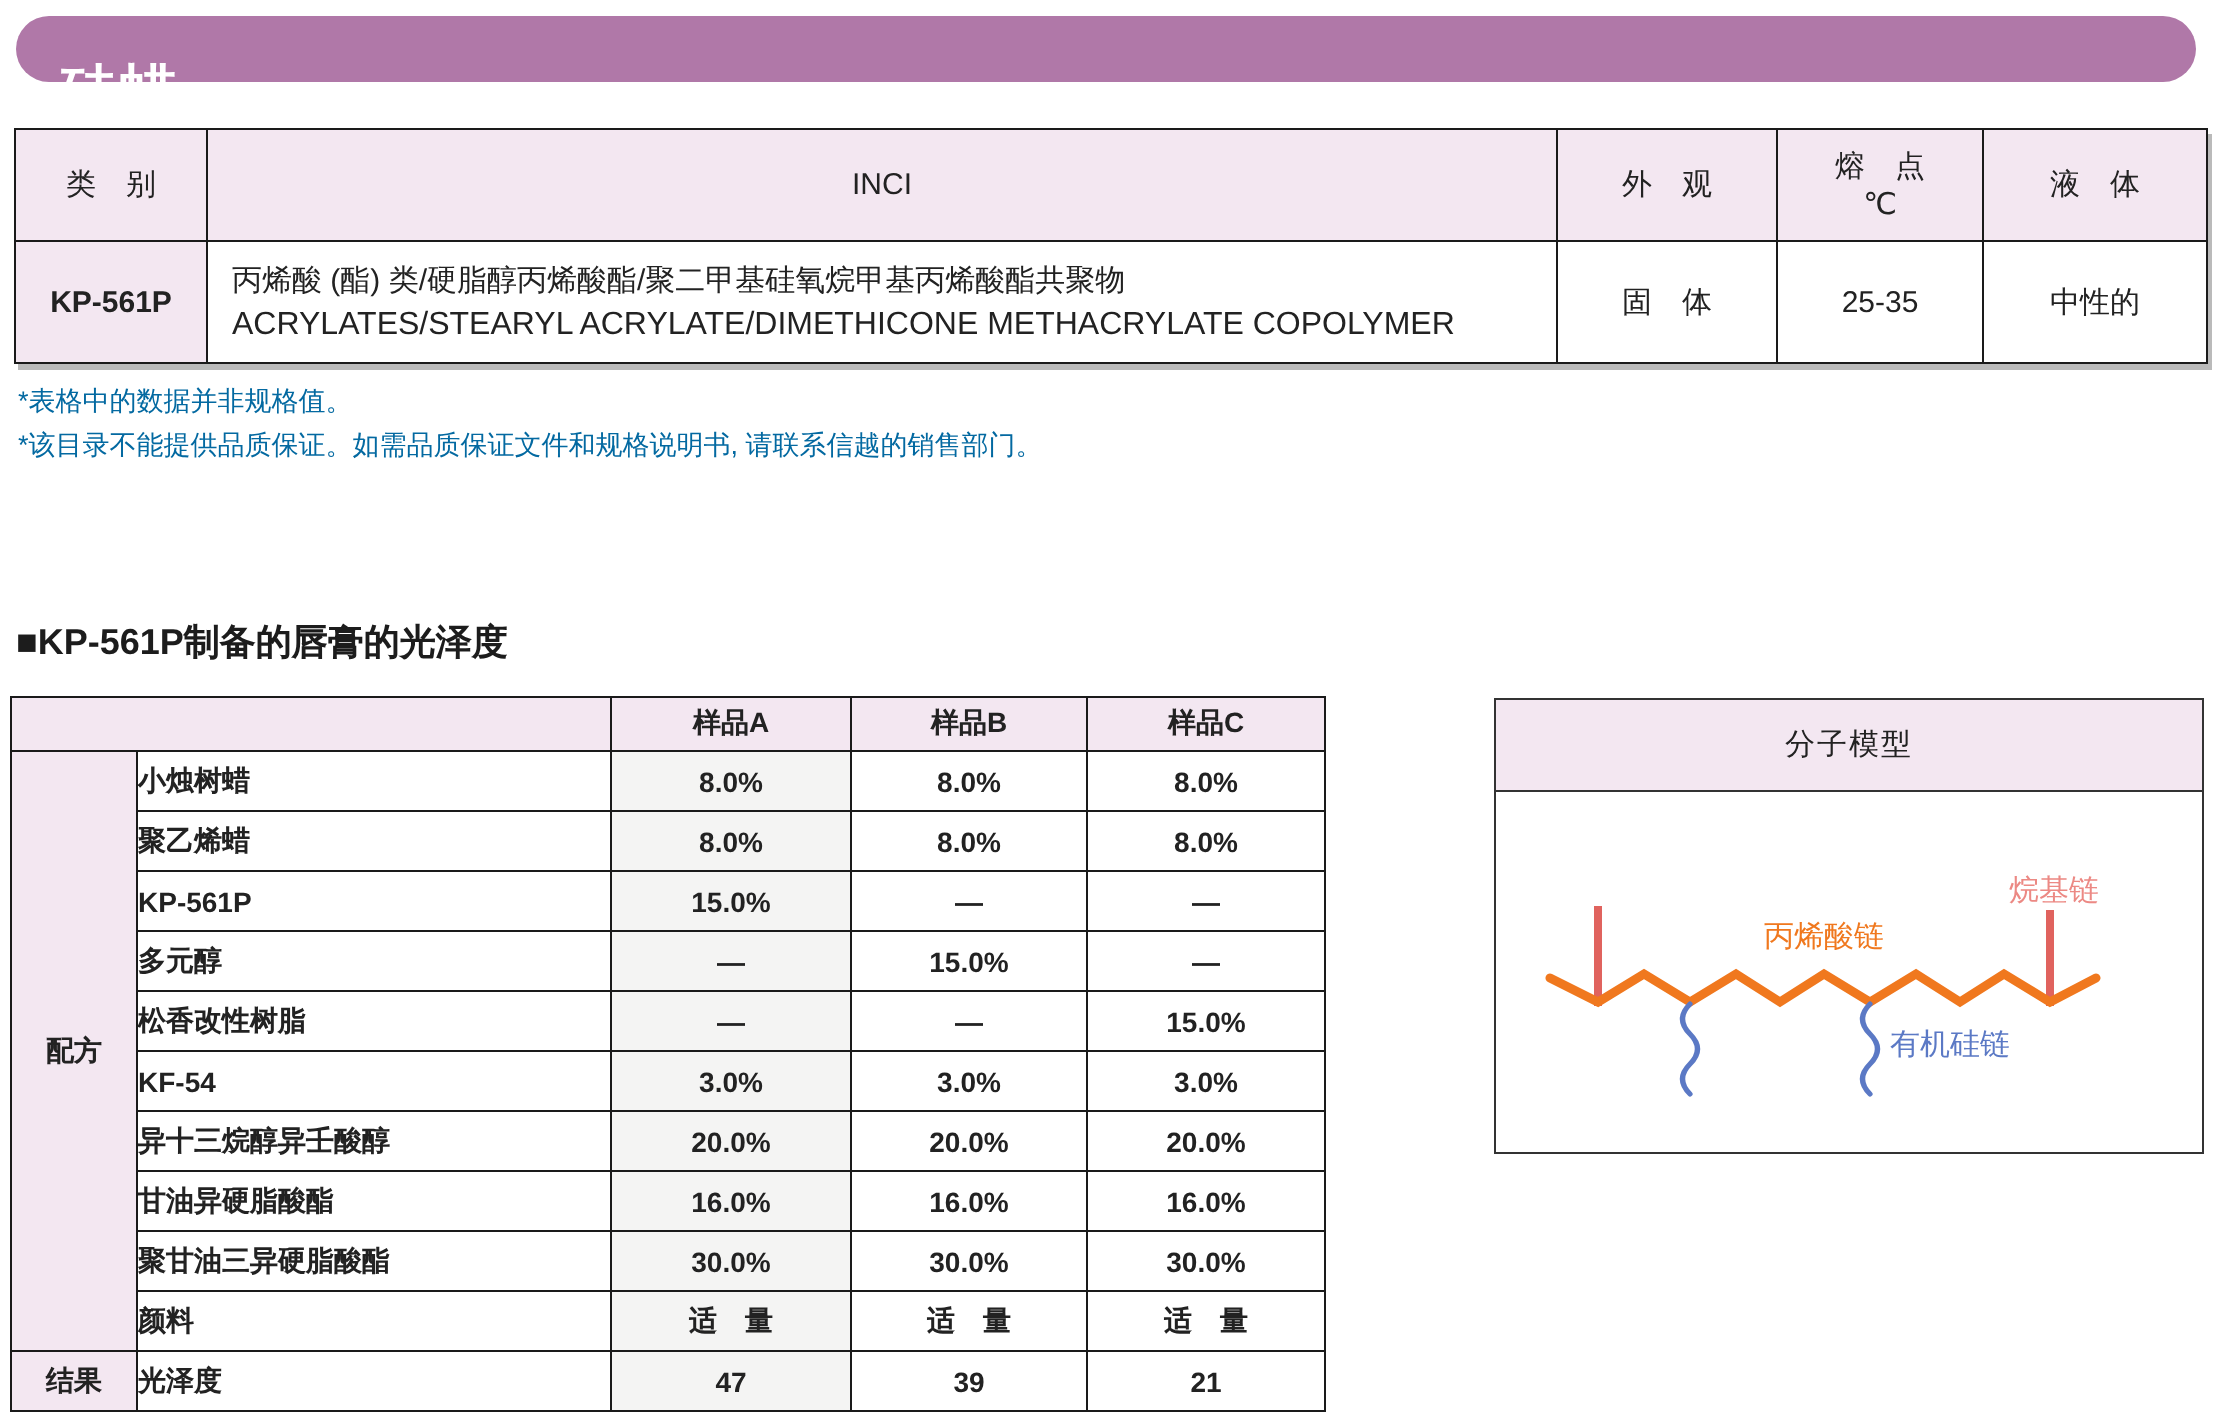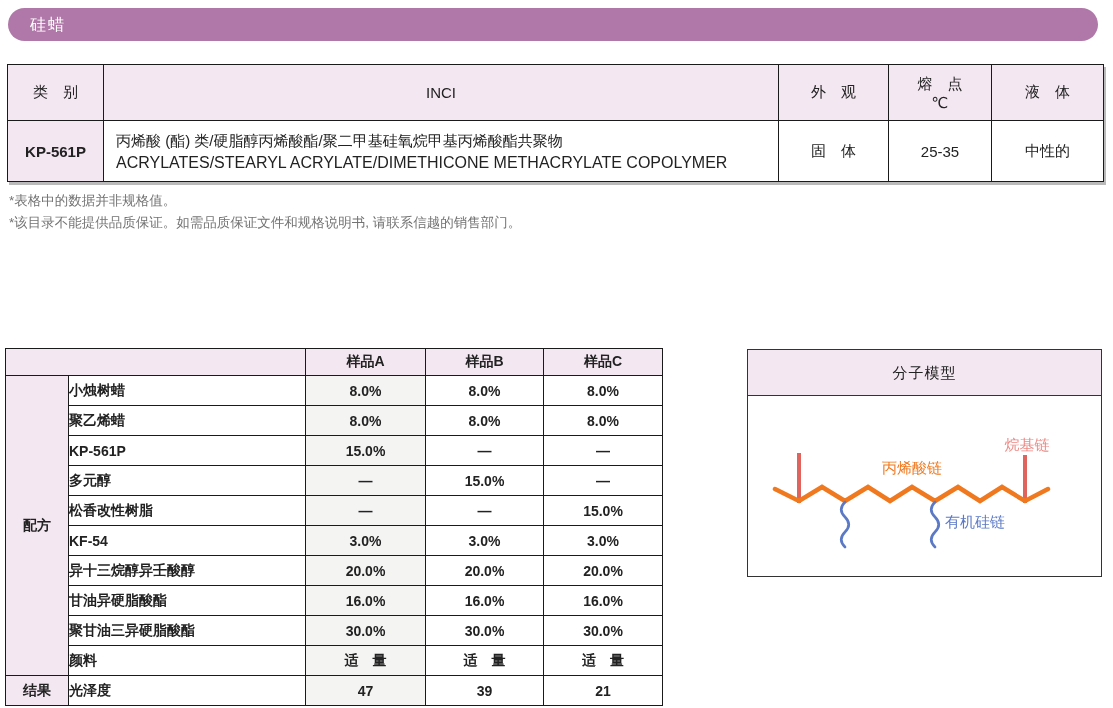--- a/index.html
+++ b/index.html
@@ -1,38 +1,38 @@
 <!DOCTYPE html>
 <html><head>
 <meta charset="utf-8">
 <style>
   html,body{margin:0;padding:0;background:#fff;}
   body{font-family:"Liberation Sans","DejaVu Sans",sans-serif;color:#222;}
   #page{position:relative;width:1113px;height:708px;background:#fff;overflow:hidden;}
 
   
   .pill{position:absolute;left:8px;top:8px;width:1090px;height:33px;border-radius:17px;}
-  .pill span{display:block;padding-left:22px;line-height:33px;font-size:16px;font-weight:normal;color:#fff;letter-spacing:2px;}
+  .pill span{display:block;padding-left:22px;line-height:33px;font-size:28px;font-weight:bold;color:#fff;letter-spacing:2px;margin-top:21px;}
 
   
   .main-table-wrap{position:absolute;left:7px;top:64px;border-radius:27px;}
   table{border-collapse:collapse;table-layout:fixed;}
   .main-table{width:1096px;box-shadow:2px 3px 0 rgba(130,130,130,.55);}
   .main-table th,.main-table td{border:1px solid #1a1a1a;font-weight:normal;text-align:center;vertical-align:middle;font-size:15px;}
   .main-table tr.hrow{height:56px;}
   .main-table tr.drow{height:61px;}
   .pinkbg{background:#f3e7f1;}
   .main-table td.cat{font-weight:bold;font-size:15px;}
   .main-table td.inci{text-align:left;padding:0 12px;}
   .main-table td.inci .cn{font-size:15px;line-height:23px;}
   .main-table td.inci .en{font-size:16px;line-height:22px;}
   .mp-line{line-height:19px;}
 
   
-  .footnotes{position:absolute;left:9px;top:190px;font-size:13.5px;line-height:21.5px;color:#737373;}
+  .footnotes{position:absolute;left:9px;top:190px;font-size:13.5px;line-height:21.5px;color:#0369a1;}
 
   
   .section-title{position:absolute;left:8px;top:309px;font-size:18px;font-weight:bold;color:#1c1c1c;}
 
   
   .gloss-table-wrap{position:absolute;left:5px;top:348px;}
   .gloss-table{width:657px;}
   .gloss-table th,.gloss-table td{border:1px solid #1a1a1a;font-weight:bold;font-size:14px;text-align:center;vertical-align:middle;padding:0;}
   .gloss-table tr.ghead{height:27px;}
   .gloss-table tr{height:30px;}
@@ -86,20 +86,21 @@
       </tr>
     </tbody>
       </table>
   </div>
 
   <div class="footnotes">
     <div>*表格中的数据并非规格值。</div>
     <div>*该目录不能提供品质保证。如需品质保证文件和规格说明书, 请联系信越的销售部门。</div>
   </div>
 
+  <div class="section-title">■KP-561P制备的唇膏的光泽度</div>
 
   <div class="gloss-table-wrap">
     <table class="gloss-table">
       <colgroup>
         <col style="width:63px">
           <col style="width:237px">
           <col style="width:120px">
           <col style="width:118px">
           <col style="width:119px">
       </colgroup>

